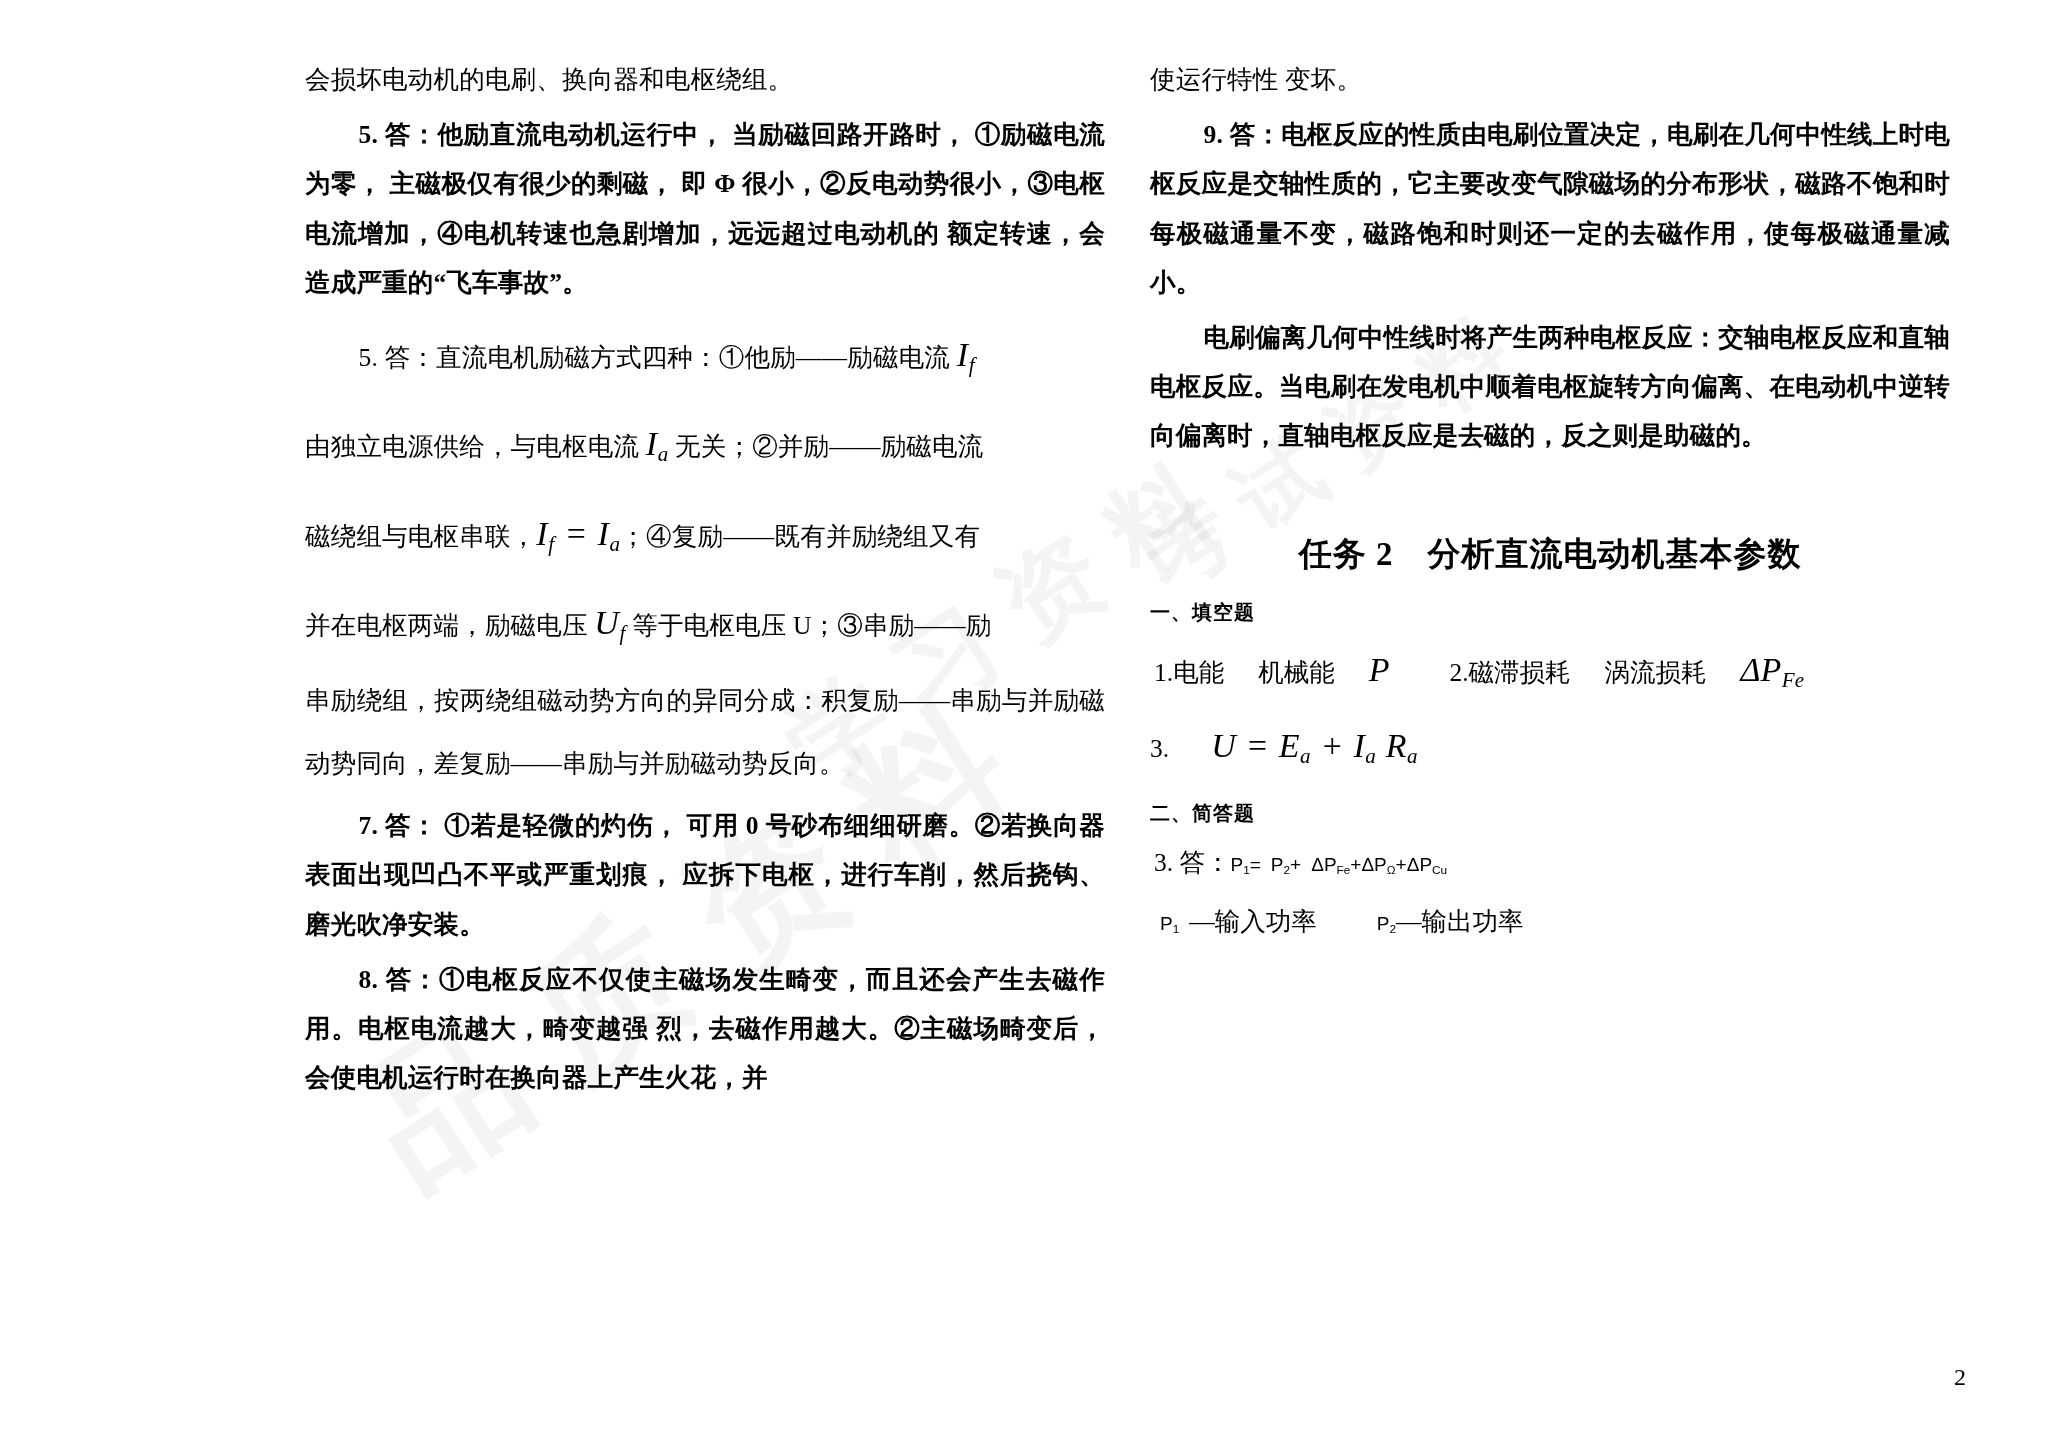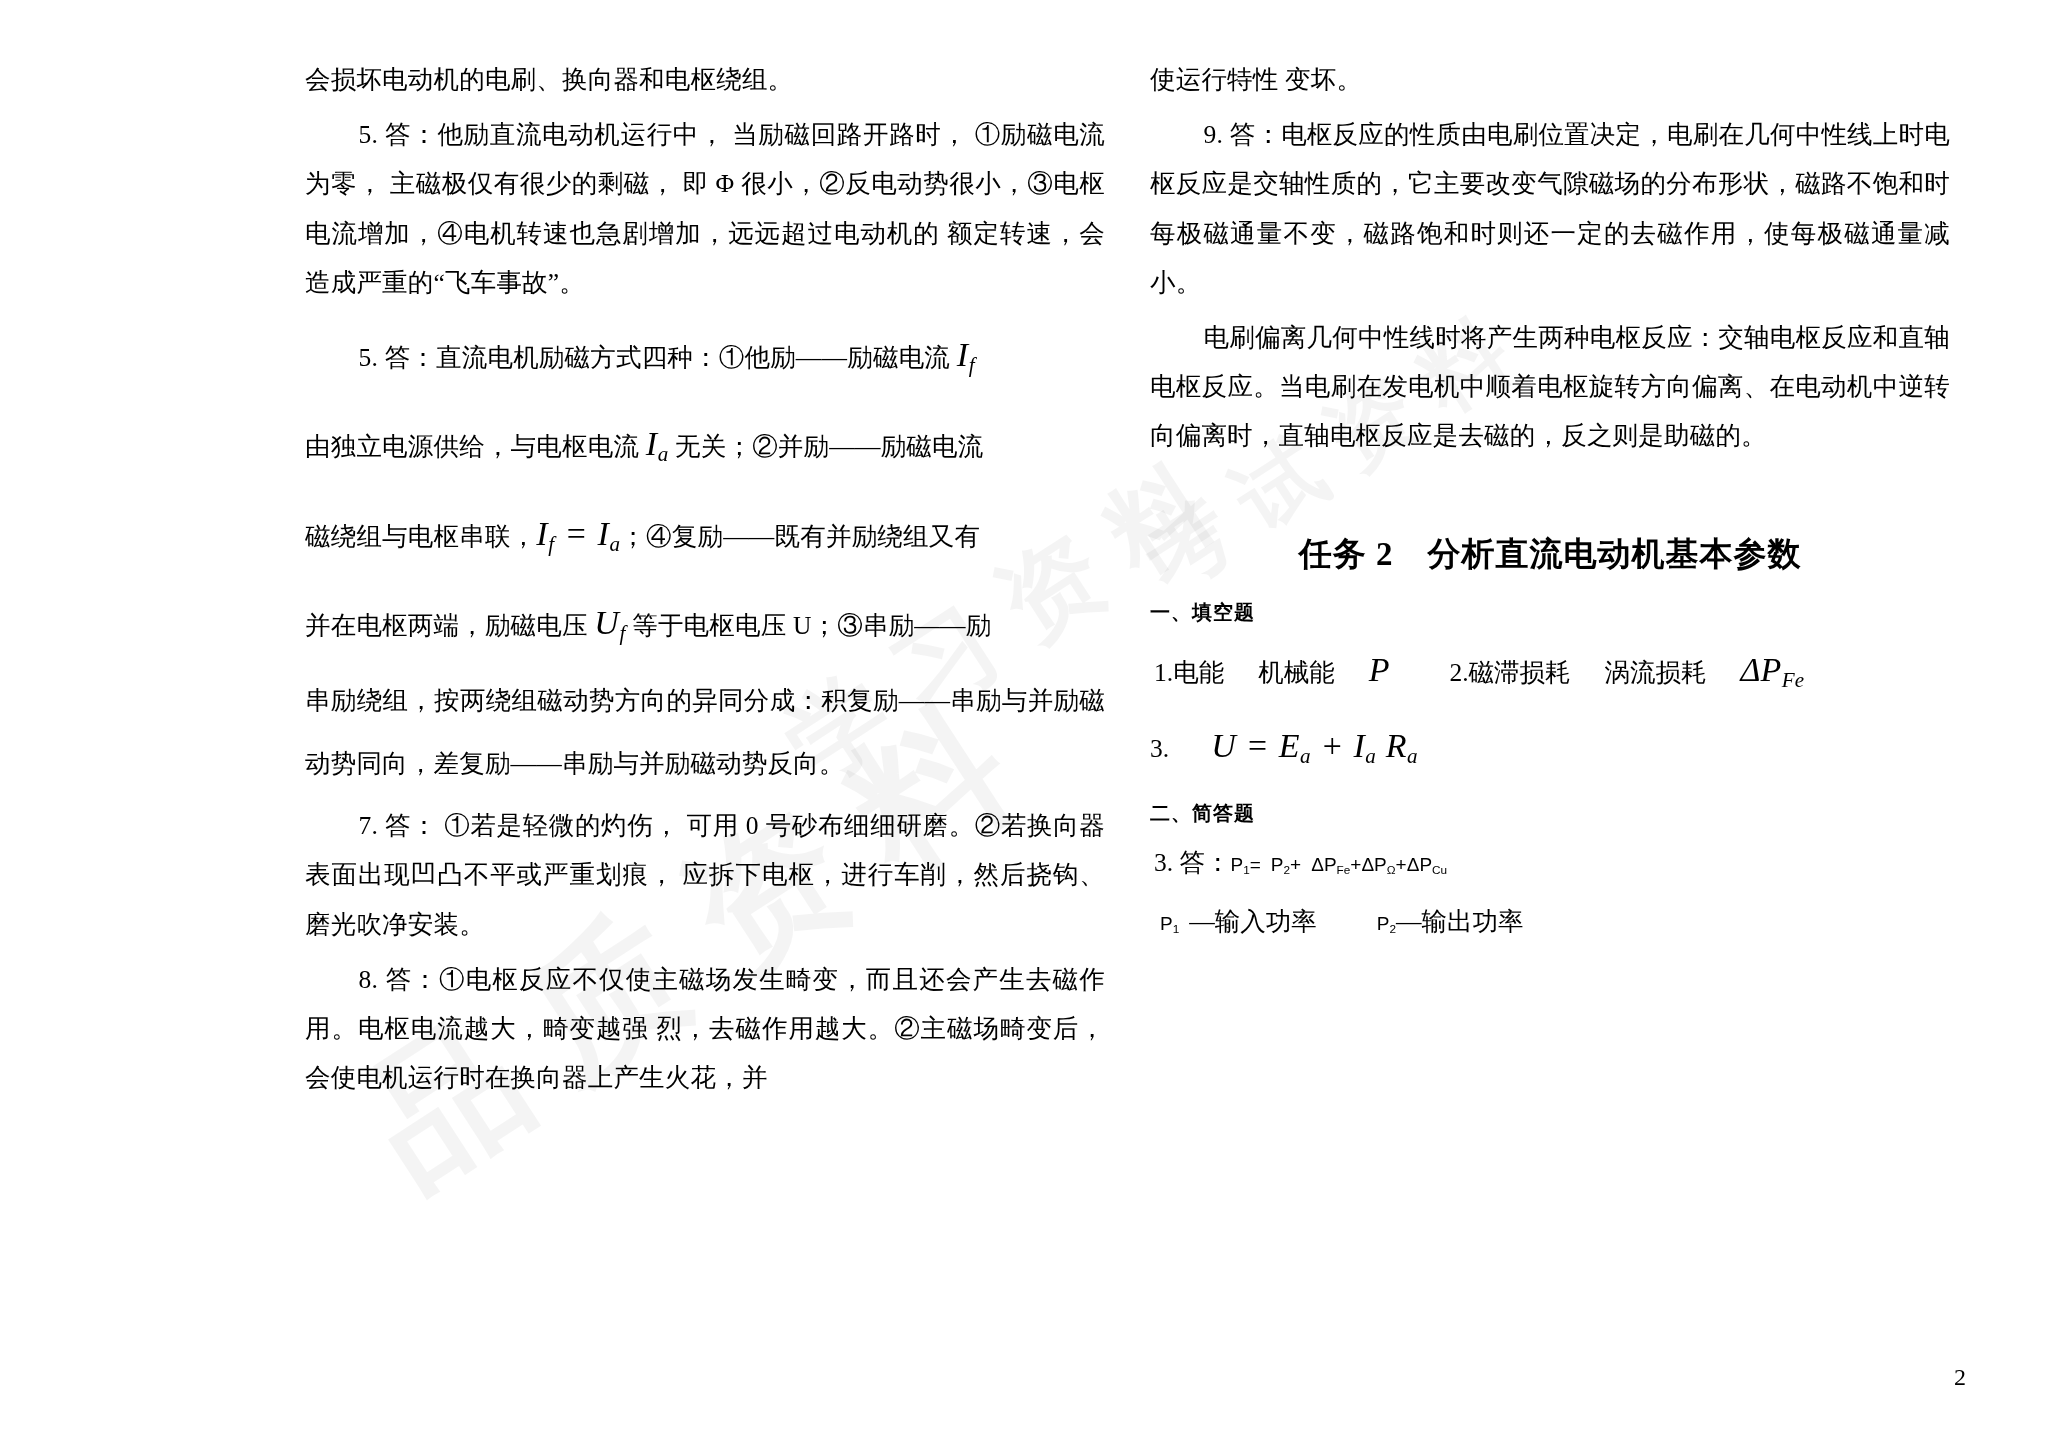--- a/index.html
+++ b/index.html
@@ -58,21 +58,21 @@
   .col-right { left: 1150px; }
 
   p.body {
     margin: 0 0 6px 0;
     font-size: 25.5px;
     line-height: 1.93;
     text-align: justify;
     text-justify: inter-ideograph;
     letter-spacing: 0.2px;
   }
-  p.indent { text-indent: 2.1em; }
+  p.indent { text-indent: 2.1em; font-weight: bold; }
   p.tall { line-height: 2.45; }
 
   .sec-title {
     margin: 71px 0 22px 0;
     font-size: 33px;
     font-weight: bold;
     font-family: "Liberation Serif", serif;
     letter-spacing: 1px;
     text-align: center;
   }

